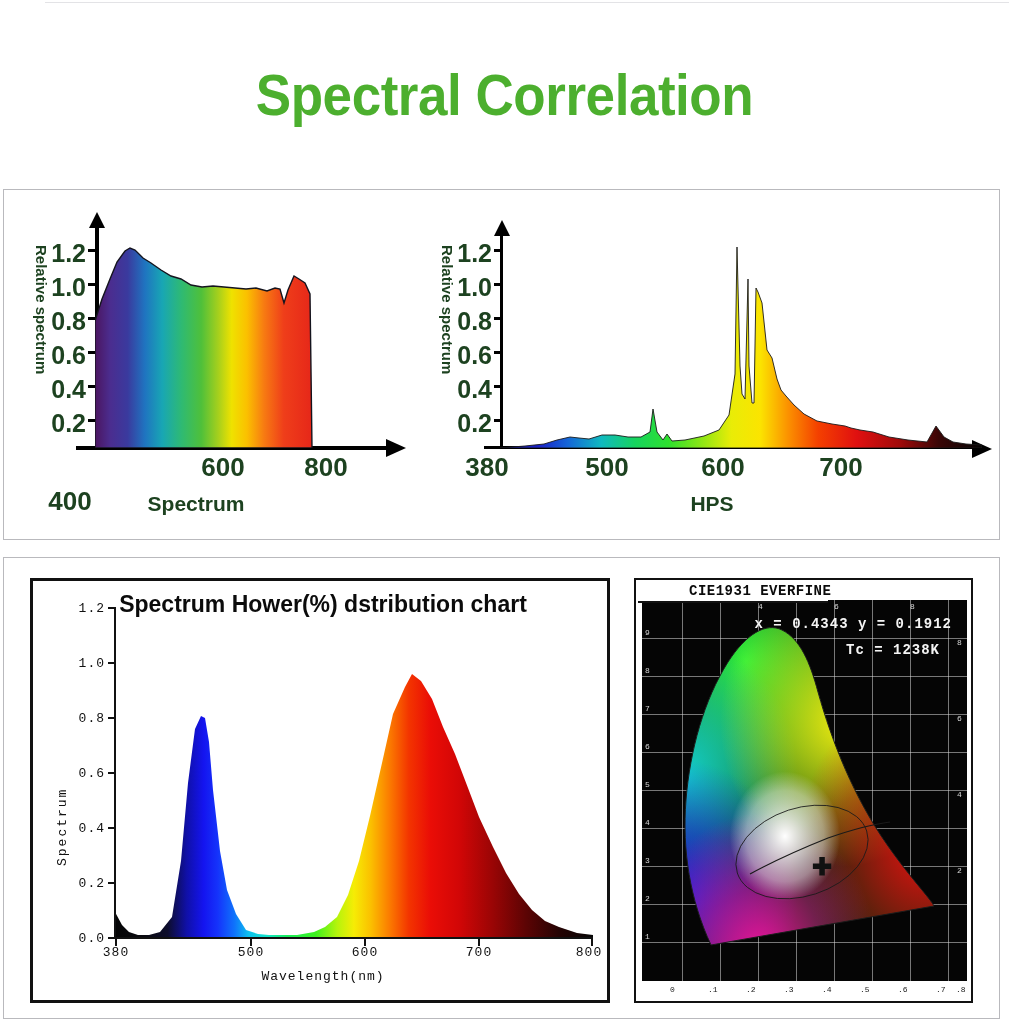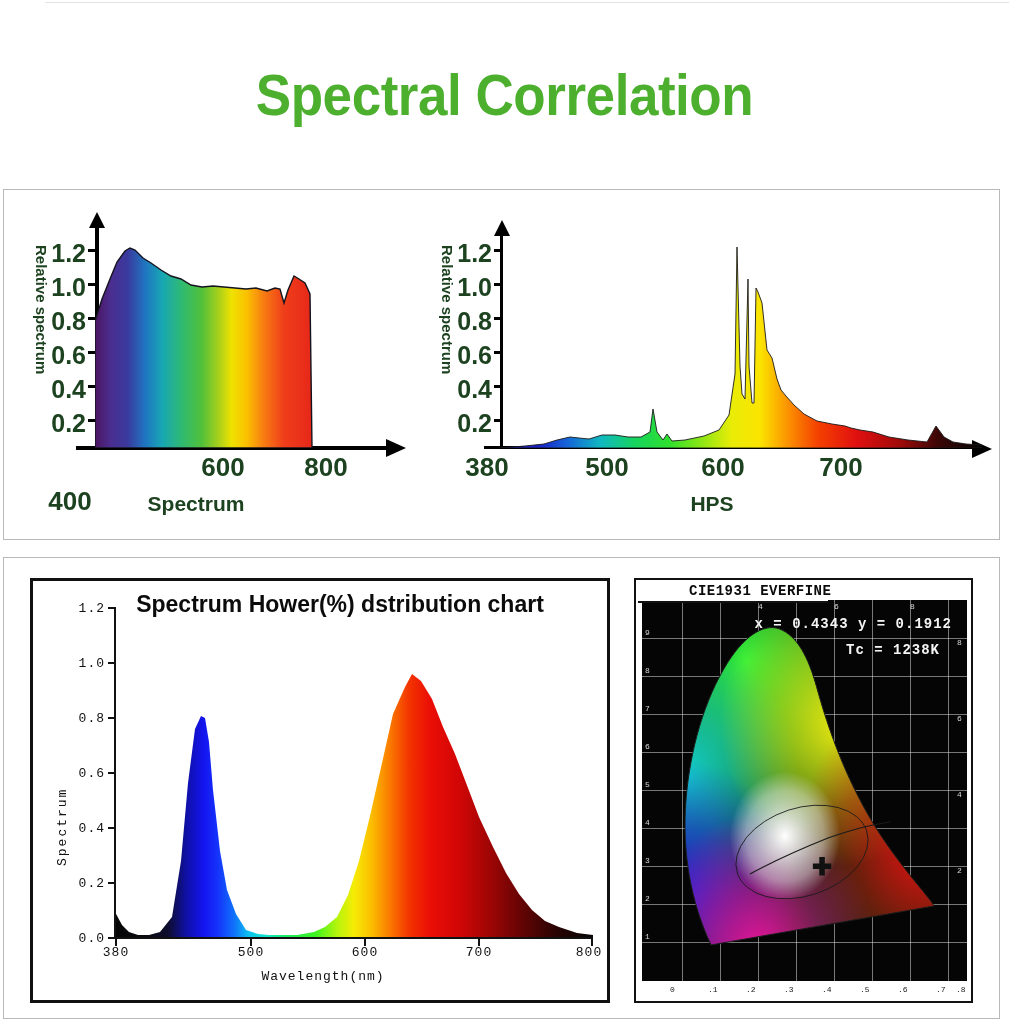--- a/index.html
+++ b/index.html
@@ -38,21 +38,21 @@
     position:absolute;font-size:15px;white-space:nowrap;
     transform:rotate(90deg);transform-origin:left top;
   }
   .chart-caption{position:absolute;font-size:21px;text-align:center;white-space:nowrap;}
 
   
   #fig-spectrum{position:absolute;left:30px;top:578px;width:580px;height:425px;
     background:#fff;border:3px solid #111;box-sizing:border-box;}
   #fig-spectrum .mono{font-family:"Liberation Mono",monospace;color:#111;}
   #fig-title{position:absolute;left:0;top:10px;width:580px;text-align:center;
-    font-family:"Liberation Sans",sans-serif;font-weight:bold;font-size:23px;color:#0b0b0b;white-space:nowrap;margin-left:17px;}
+    font-family:"Liberation Sans",sans-serif;font-weight:bold;font-size:23px;color:#0b0b0b;white-space:nowrap;}
   #fig-spectrum .sy{position:absolute;font-size:13px;text-align:right;letter-spacing:1px;}
   #fig-spectrum .sx{position:absolute;font-size:13px;text-align:center;letter-spacing:1px;}
   #fig-spectrum .stickY{position:absolute;width:7px;height:2px;background:#111;}
   #fig-spectrum .stickX{position:absolute;width:2px;height:7px;background:#111;}
   #fig-ylab{position:absolute;font-size:13px;letter-spacing:2px;white-space:nowrap;
     transform:rotate(-90deg);transform-origin:left top;}
   #fig-xlab{position:absolute;left:0;width:580px;text-align:center;font-size:13px;letter-spacing:1px;}
 
   
   #fig-cie{position:absolute;left:634px;top:578px;width:339px;height:425px;

